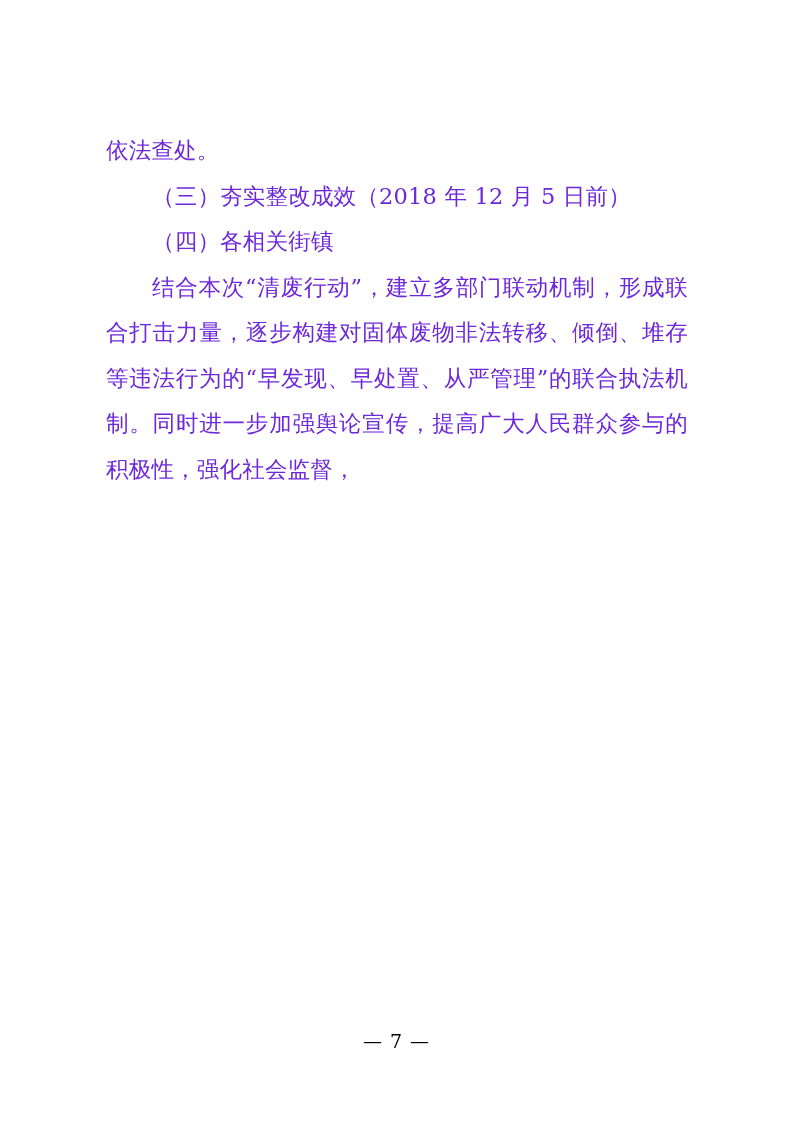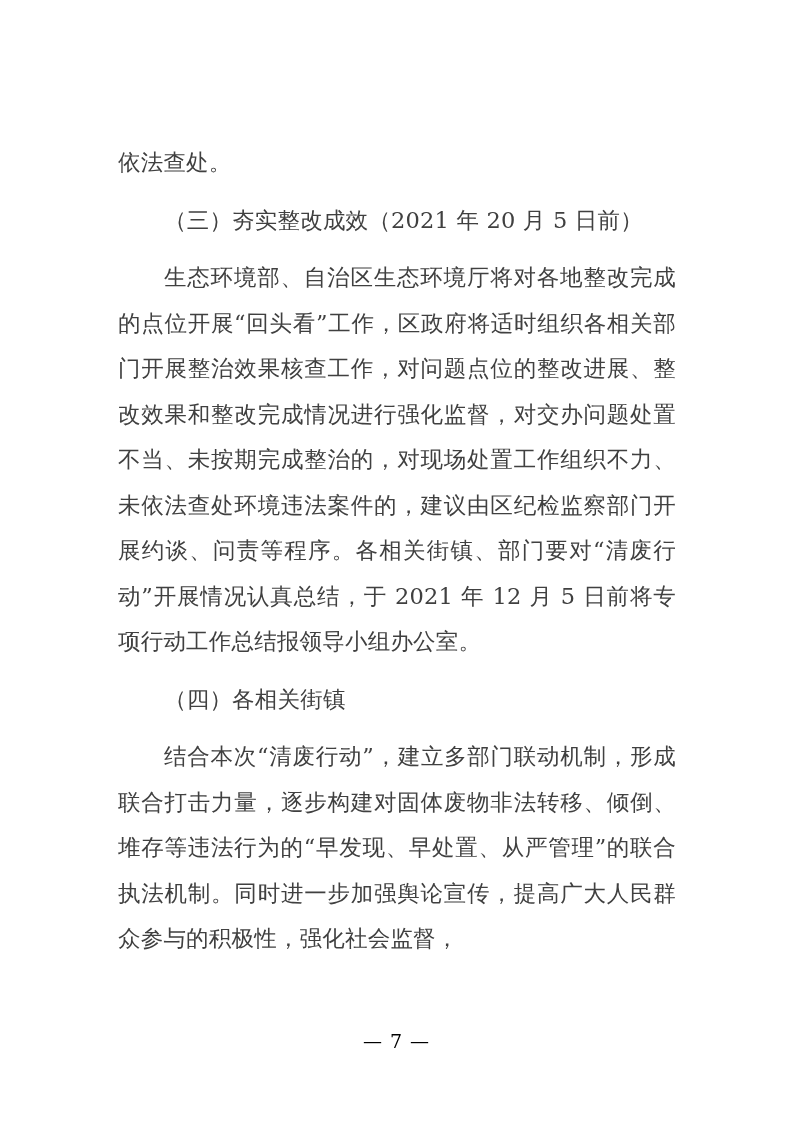--- a/index.html
+++ b/index.html
@@ -19,25 +19,25 @@
     box-sizing: border-box;
     overflow: hidden;
   }
   .content {
     position: absolute;
     left: 106px;
     top: 128px;
     width: 582px;
   }
   p {
-    margin: 12px;
+    margin: 0;
     font-family: "DejaVu Serif", "Liberation Serif", serif;
     font-size: 22.5px;
     line-height: 45.5px;
-    color: #404040;
+    color: #6d28d9;
     text-align: justify;
     text-justify: inter-ideograph;
     letter-spacing: 0.2px;
     word-break: break-all;
   }
   p.indent {
     text-indent: 46px;
   }
   .footer {
     position: absolute;
@@ -50,19 +50,18 @@
     color: #000000;
     letter-spacing: 1px;
   }
 </style>
 </head>
 <body>
 
 <div class="page">
   <div class="content">
     <p>依法查处。</p>
-    <p class="indent">（三）夯实整改成效（2021 年 20 月 5 日前）</p>
-    <p class="indent">生态环境部、自治区生态环境厅将对各地整改完成的点位开展“回头看”工作，区政府将适时组织各相关部门开展整治效果核查工作，对问题点位的整改进展、整改效果和整改完成情况进行强化监督，对交办问题处置不当、未按期完成整治的，对现场处置工作组织不力、未依法查处环境违法案件的，建议由区纪检监察部门开展约谈、问责等程序。各相关街镇、部门要对“清废行动”开展情况认真总结，于 2021 年 12 月 5 日前将专项行动工作总结报领导小组办公室。</p>
+    <p class="indent">（三）夯实整改成效（2018 年 12 月 5 日前）</p>
     <p class="indent">（四）各相关街镇</p>
     <p class="indent">结合本次“清废行动”，建立多部门联动机制，形成联合打击力量，逐步构建对固体废物非法转移、倾倒、堆存等违法行为的“早发现、早处置、从严管理”的联合执法机制。同时进一步加强舆论宣传，提高广大人民群众参与的积极性，强化社会监督，</p>
   </div>
   <div class="footer">— 7 —</div>
 </div>
 
 </body></html>

